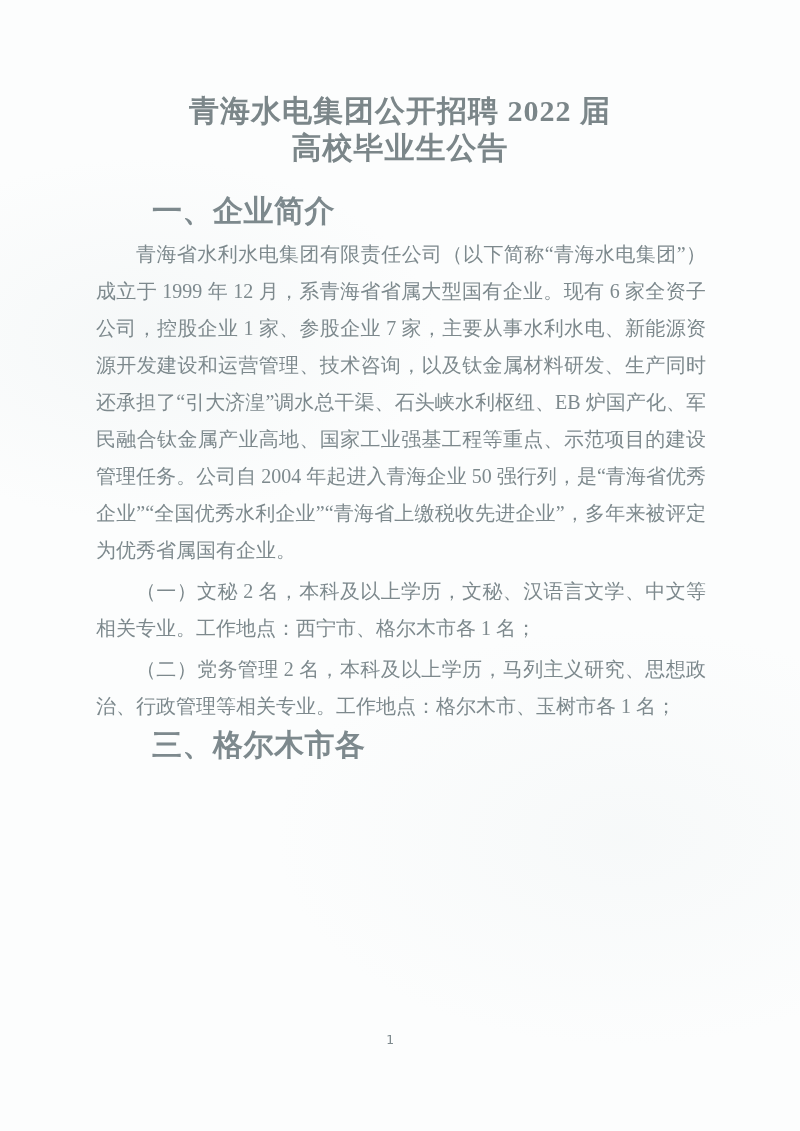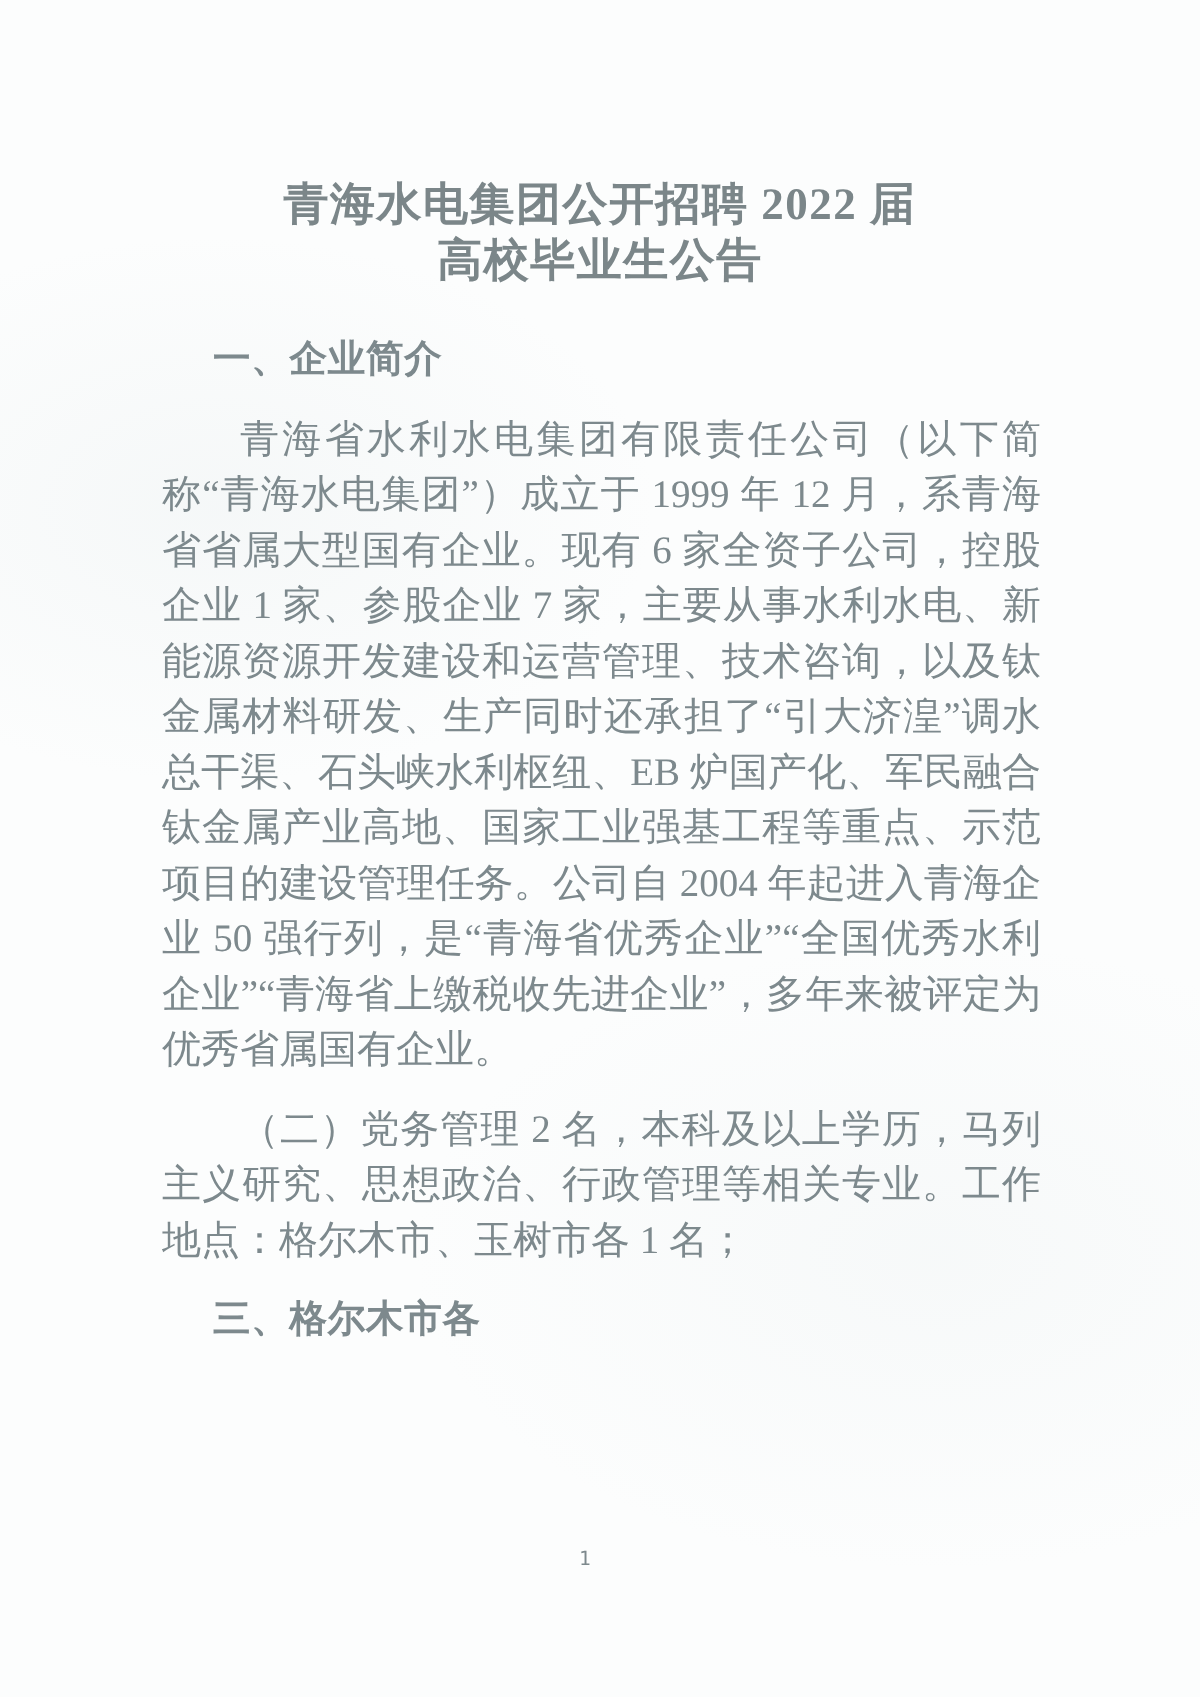--- a/index.html
+++ b/index.html
@@ -18,51 +18,51 @@
     width: 800px;
     height: 1131px;
     background:
       radial-gradient(ellipse 420px 260px at 18% 30%, rgba(214,224,226,0.18), rgba(0,0,0,0) 70%),
       radial-gradient(ellipse 500px 300px at 78% 74%, rgba(214,224,226,0.14), rgba(0,0,0,0) 70%),
       var(--paper, #fcfdfd);
     box-sizing: border-box;
   }
   .doc-title {
     margin: 0;
-    padding-top: 118px;
+    padding-top: 92px;
     text-align: center;
     font-family: "Liberation Serif", serif;
     font-weight: bold;
     font-size: 30px;
     line-height: 37px;
     letter-spacing: 1px;
     color: var(--title-ink, #7b8689);
   }
   .doc-title .title-line {
     display: block;
   }
   .doc-body {
     margin: 29px auto 0 92px;
     width: 618px;
     color: var(--ink, #7d898d);
   }
   .section-heading {
     margin: 0;
-    font-family: Liberation Serif, serif;
+    font-family: Liberation Mono, monospace;
     font-weight: bold;
-    font-size: 25px;
+    font-size: 30px;
     line-height: 37px;
     text-indent: 2em;
     letter-spacing: 0.5px;
     color: var(--ink, #7d898d);
   }
   .doc-paragraph {
-    margin: 16px;
+    margin: 4px;
     font-family: "Liberation Serif", serif;
-    font-size: 26px;
+    font-size: 20px;
     line-height: 37px;
     text-indent: 2em;
     text-align: justify;
     color: var(--ink, #7d898d);
   }
   .page-footer {
     position: absolute;
     left: 0;
     top: 1032px;
     width: 780px;
@@ -82,20 +82,21 @@
     <span class="title-line">高校毕业生公告</span>
   </h1>
 
   <div class="doc-body">
 
     <h2 class="section-heading">一、企业简介</h2>
 
     <p class="doc-paragraph">青海省水利水电集团有限责任公司（以下简称“青海水电集团”）成立于 1999 年 12 月，系青海省省属大型国有企业。现有 6 家全资子公司，控股企业 1 家、参股企业 7 家，主要从事水利水电、新能源资源开发建设和运营管理、技术咨询，以及钛金属材料研发、生产同时还承担了“引大济湟”调水总干渠、石头峡水利枢纽、EB 炉国产化、军民融合钛金属产业高地、国家工业强基工程等重点、示范项目的建设管理任务。公司自 2004 年起进入青海企业 50 强行列，是“青海省优秀企业”“全国优秀水利企业”“青海省上缴税收先进企业”，多年来被评定为优秀省属国有企业。</p>
 
 
+    <p class="doc-paragraph">（一）文秘 2 名，本科及以上学历，文秘、汉语言文学、中文等相关专业。工作地点：西宁市、格尔木市各 1 名；</p>
 
     <p class="doc-paragraph">（二）党务管理 2 名，本科及以上学历，马列主义研究、思想政治、行政管理等相关专业。工作地点：格尔木市、玉树市各 1 名；</p>
 
 
 
     <h2 class="section-heading">三、格尔木市各</h2>
 
   </div>
 
   <div class="page-footer">1</div>

